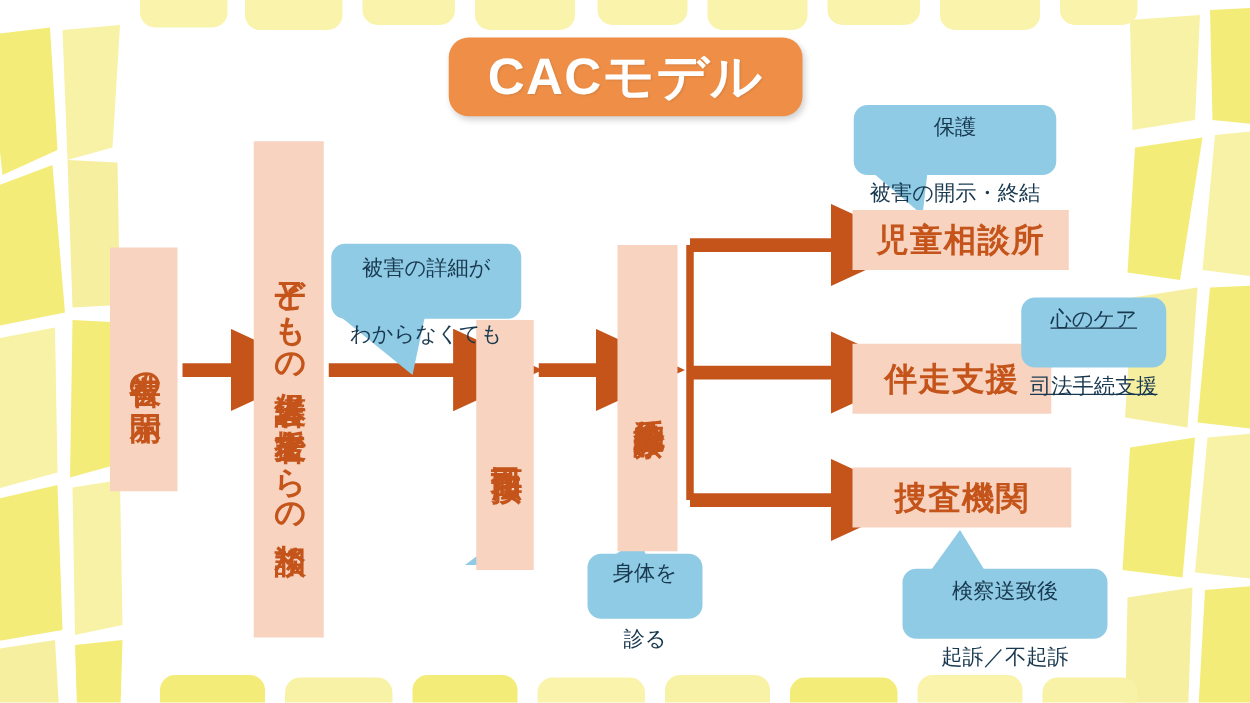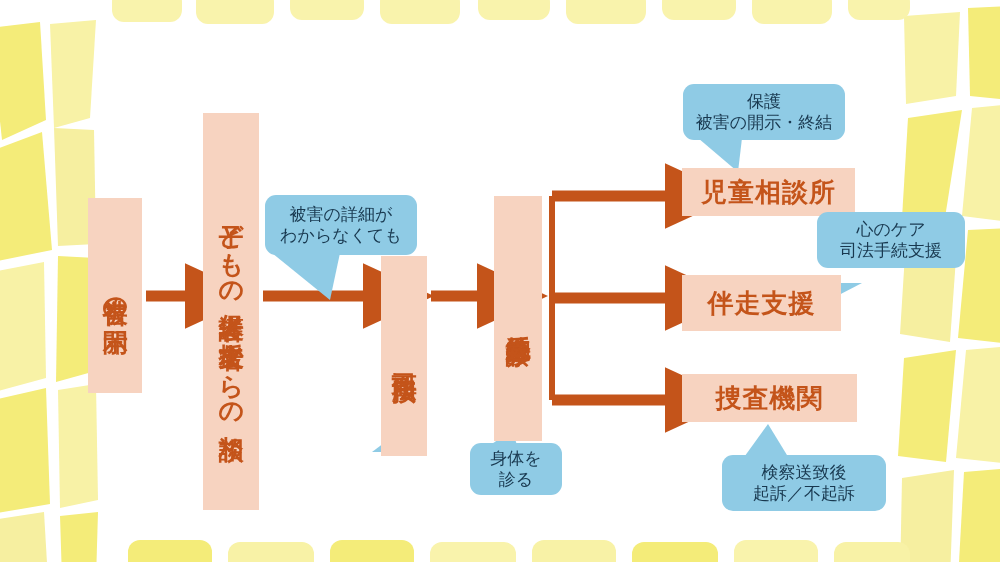--- a/index.html
+++ b/index.html
@@ -71,25 +71,25 @@
     color:#18384f;
     border-radius:11px;
     display:flex;flex-direction:column;align-items:center;justify-content:center;
     text-align:center;
     font-size:17px;
     line-height:1.25;
     box-sizing:border-box;
     padding:6px 12px;
     font-weight:normal;
   }
-  .bubble .ln{display:block;white-space:nowrap;}
+  .bubble .ln{display:block;white-space:nowrap;margin-top:32px;}
 
   #bub-detail {left:265px;top:195px;width:152px;height:60px;}
   #bub-hogo   {left:683px;top:84px; width:162px;height:56px;}
-  #bub-kokoro {left:817px;top:212px;width:148px;height:56px;}
+  #bub-kokoro {left:817px;top:238px;width:116px;height:56px;text-decoration:underline;}
   #bub-hanashi{left:352px;top:448px;width:98px;height:45px;}
   #bub-shintai{left:470px;top:443px;width:92px;height:52px;}
   #bub-kenji  {left:722px;top:455px;width:164px;height:56px;}
 
   
   #wires{position:absolute;left:0;top:0;width:1000px;height:562px;pointer-events:none;}
 </style>
 </head>
 <body>
 
@@ -231,14 +231,17 @@
   <div id="bub-kokoro" class="bubble">
     <span class="ln">心のケア</span>
     <span class="ln">司法手続支援</span>
   </div>
 
   <div id="bub-kenji" class="bubble">
     <span class="ln">検察送致後</span>
     <span class="ln">起訴／不起訴</span>
   </div>
 
+  <div class="title-pill">
+    <span>CACモデル</span>
+  </div>
 
 </div>
 
 </body></html>

